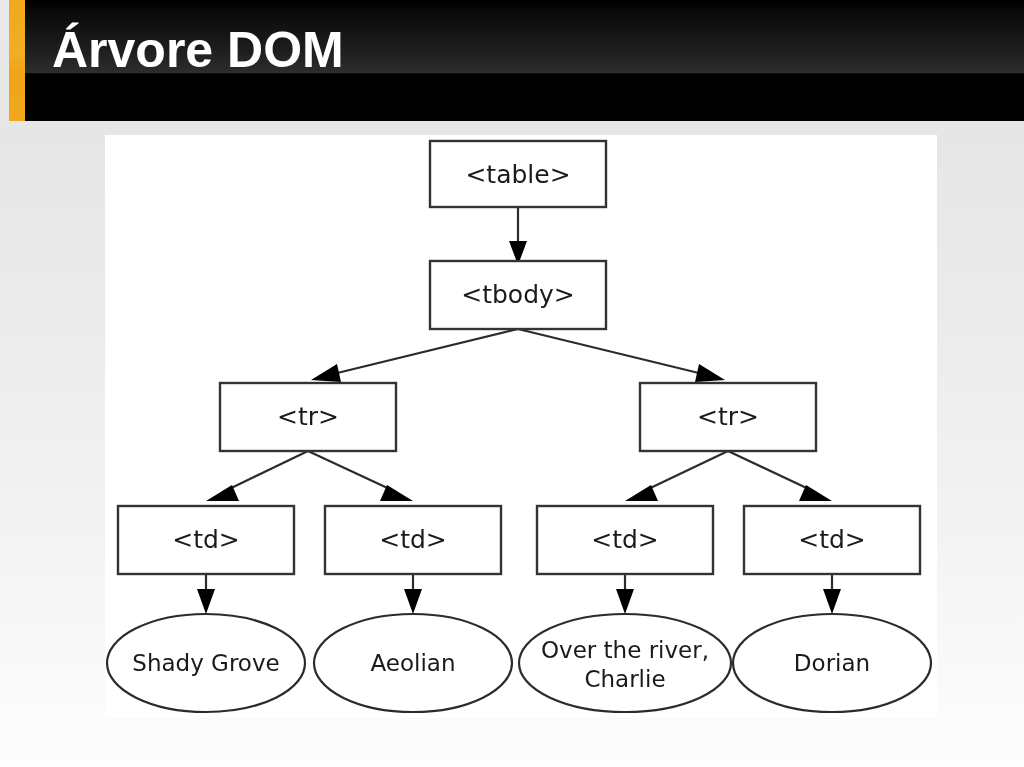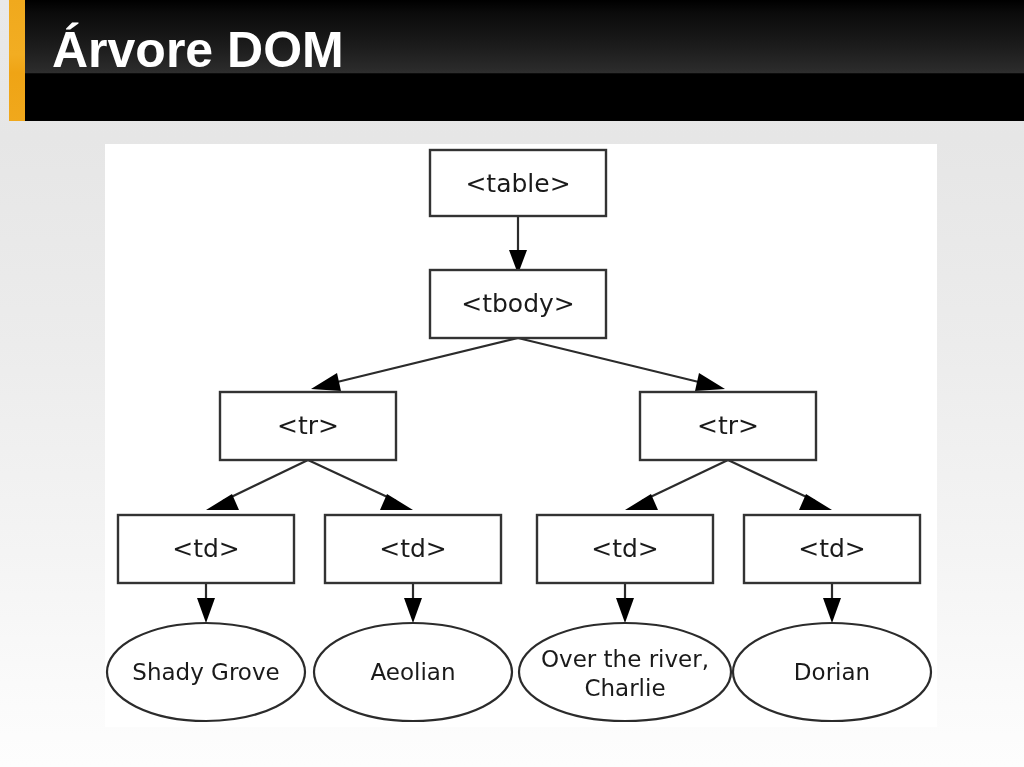--- a/index.html
+++ b/index.html
@@ -55,21 +55,21 @@
     color: #ffffff;
     letter-spacing: 0px;
     line-height: 1;
     white-space: nowrap;
   }
 
   
   #diagram-panel {
     position: absolute;
     left: 105px;
-    top: 144px;
+    top: 135px;
     width: 832px;
     height: 583px;
     background: #ffffff;
   }
   #diagram-svg {
     position: absolute;
     left: 0;
     top: 0;
     width: 832px;
     height: 583px;

